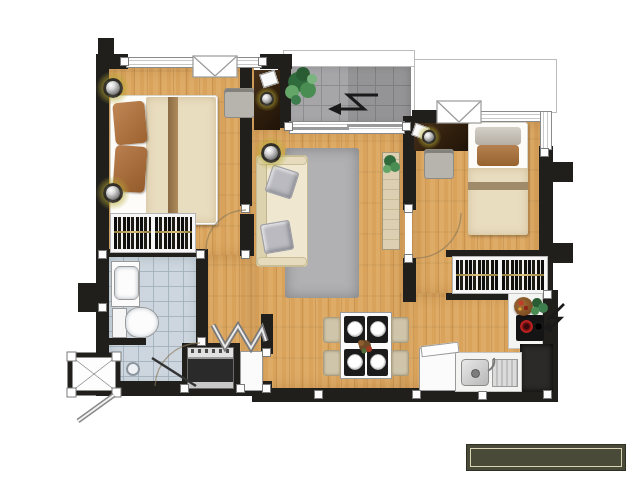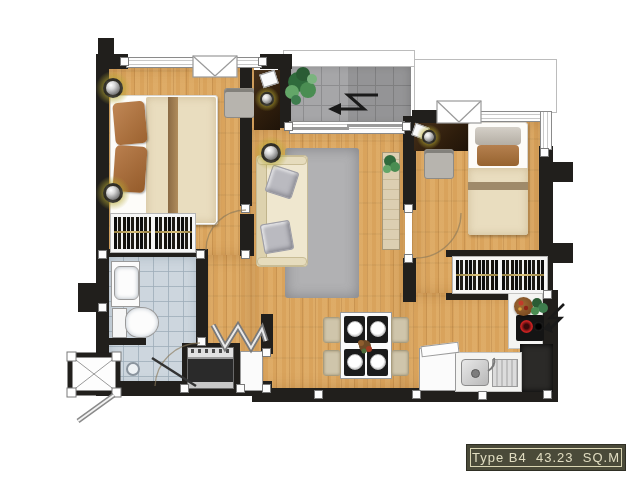--- a/index.html
+++ b/index.html
@@ -297,20 +297,15 @@
         <circle cx="361" cy="343" r="3" fill="#8e5e2e"></circle>
       <circle cx="369" cy="349" r="3" fill="#a03a22"></circle>
         <circle cx="364" cy="351" r="2.5" fill="#4e6e3a"></circle>
     </g>
 
     <path d="M 488,371 q 8,-5 6,-13" fill="none" stroke="#7a7a7a" stroke-width="2"></path>
   </svg>
 
   <div class="label" style="left:466px;top:444px;width:160px;height:27px;">
     <div class="inner"></div>
-    <div class="txt">
-      <span>Type B4</span>&nbsp;
-      <span>43.23</span>&nbsp;
-      <span>SQ.M</span>
-    </div>
   </div>
 
 </div>
 
 </body></html>

